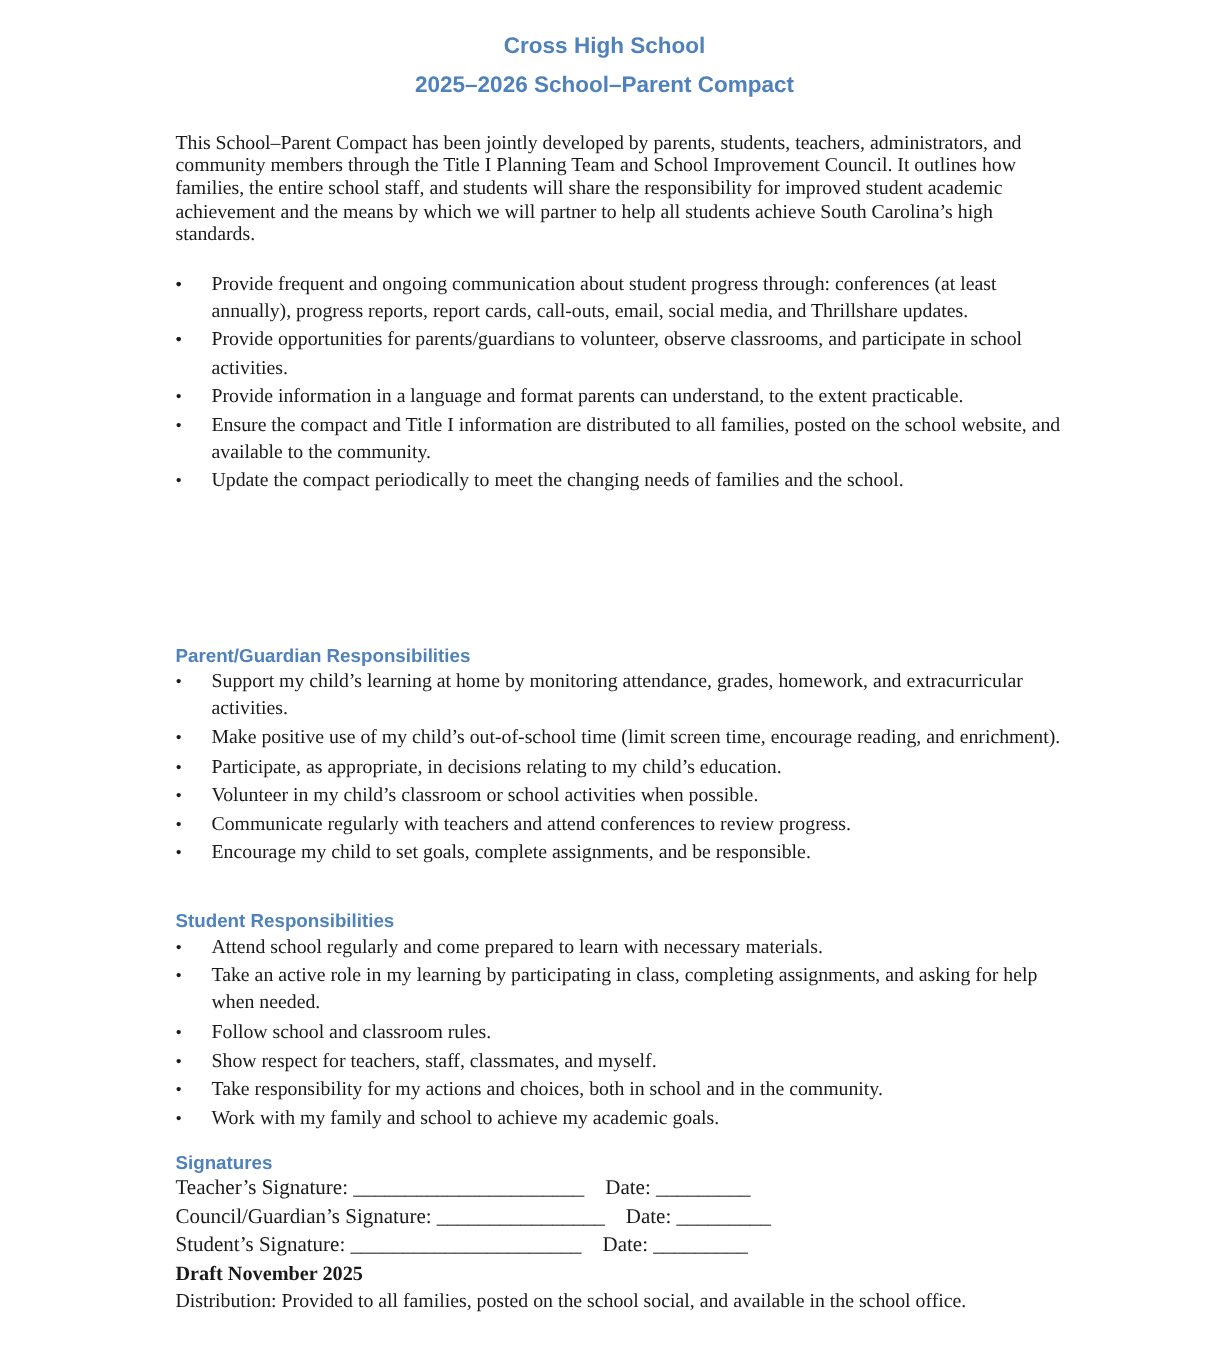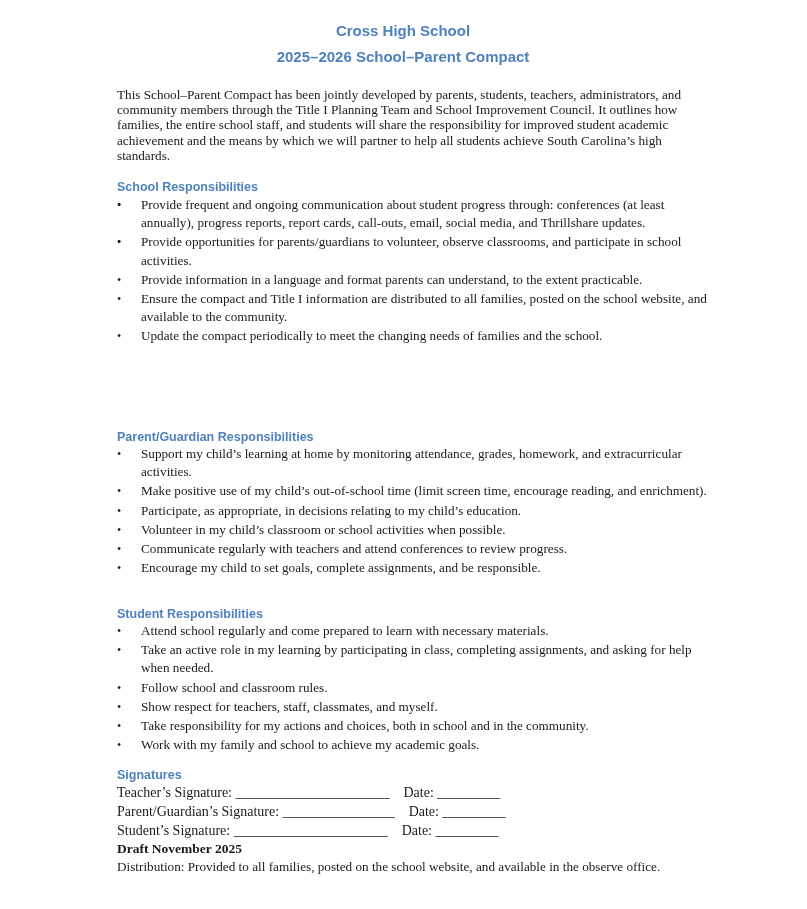--- a/index.html
+++ b/index.html
@@ -24,21 +24,20 @@
 </style>
 </head>
 <body>
 
 <div class="title title1">Cross High School</div>
 <div class="title title2">2025–2026 School–Parent Compact</div>
 
 <div class="intro">This School–Parent Compact has been jointly developed by parents, students, teachers, administrators, and community members through the Title I Planning Team and School Improvement Council. It outlines how families, the entire school staff, and students will share the responsibility for improved student academic achievement and the means by which we will partner to help all students achieve South Carolina’s high standards.</div>
 
 <div class="section" style="top:179px;">
-  <div class="heading">School Responsibilities</div>
   <ul class="bul">
     <li><span class="dot">•</span></li>
     <li><span class="dot">•</span><span>Provide frequent and ongoing communication about student progress through: conferences (at least annually), progress reports, report cards, call-outs, email, social media, and Thrillshare updates.</span></li>
     <li><span class="dot">•</span></li>
     <li><span class="dot">•</span><span>Provide opportunities for parents/guardians to volunteer, observe classrooms, and participate in school activities.</span></li>
     <li><span class="dot">•</span><span>Provide information in a language and format parents can understand, to the extent practicable.</span></li>
     <li><span class="dot">•</span><span>Ensure the compact and Title I information are distributed to all families, posted on the school website, and available to the community.</span></li>
     <li><span class="dot">•</span><span>Update the compact periodically to meet the changing needs of families and the school.</span></li>
   </ul>
 </div>
@@ -63,17 +62,17 @@
     <li><span class="dot">•</span><span>Follow school and classroom rules.</span></li>
     <li><span class="dot">•</span><span>Show respect for teachers, staff, classmates, and myself.</span></li>
     <li><span class="dot">•</span><span>Take responsibility for my actions and choices, both in school and in the community.</span></li>
     <li><span class="dot">•</span><span>Work with my family and school to achieve my academic goals.</span></li>
   </ul>
 </div>
 
 <div class="section" style="top:767px;">
   <div class="heading">Signatures</div>
   <div class="sig-row">Teacher’s Signature: ______________________    Date: _________</div>
-  <div class="sig-row">Parent/Guardian’s Signature: ________________    Date: _________</div>
+  <div class="sig-row">Council/Guardian’s Signature: ________________    Date: _________</div>
   <div class="sig-row">Student’s Signature: ______________________    Date: _________</div>
   <div class="draft">Draft November 2025</div>
-  <div class="dist">Distribution: Provided to all families, posted on the school website, and available in the observe office.</div>
+  <div class="dist">Distribution: Provided to all families, posted on the school social, and available in the school office.</div>
 </div>
 
 </body></html>

